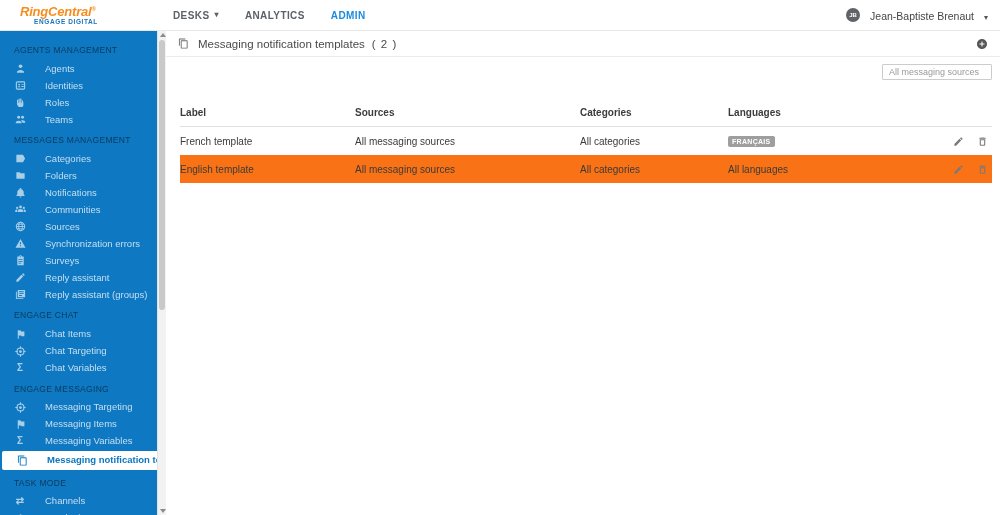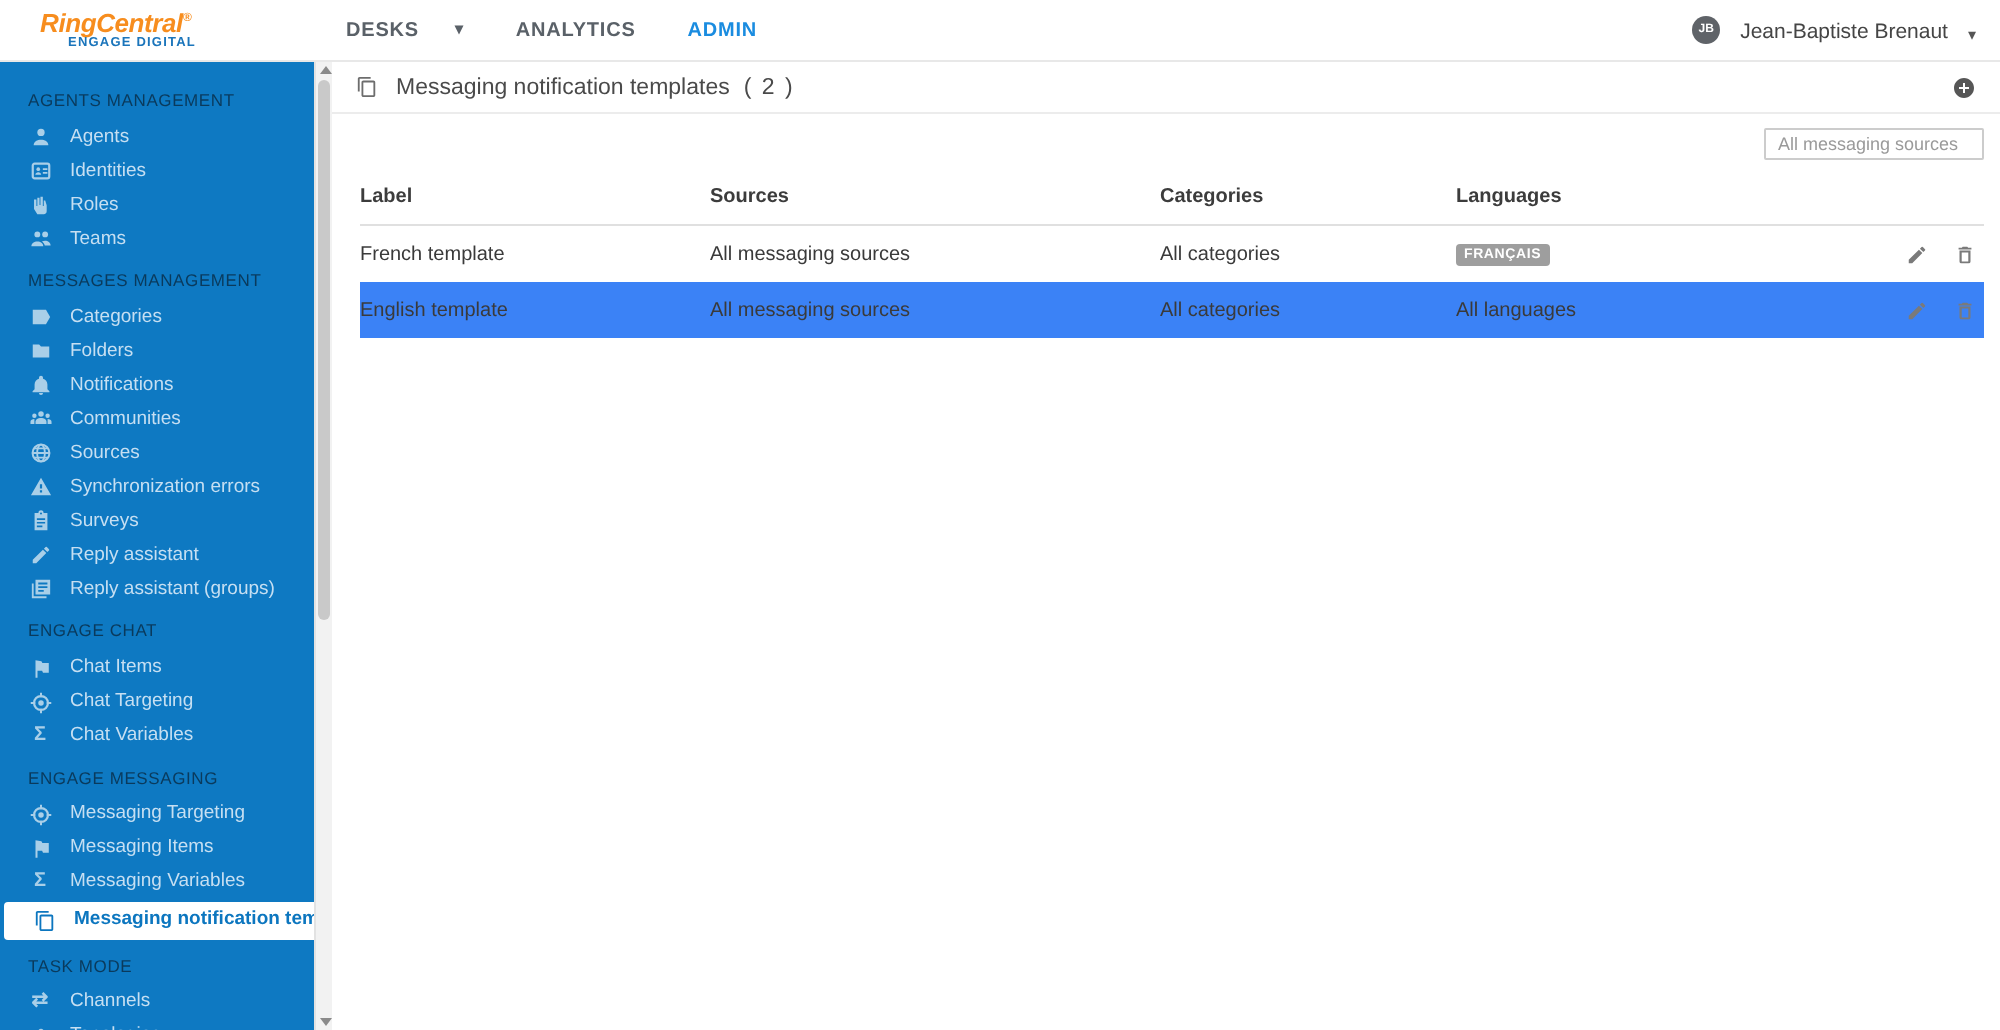--- a/index.html
+++ b/index.html
@@ -5,33 +5,33 @@
   *{box-sizing:border-box;margin:0;padding:0}
   html,body{width:1000px;height:515px;overflow:hidden;background:#fff;
     font-family:"Liberation Sans",sans-serif;-webkit-font-smoothing:antialiased}
   
   .topbar{height:31px;display:flex;align-items:center;border-bottom:1px solid #e8e8e8;background:#fff}
   .logo{width:157px;padding-left:20px;line-height:1}
   .brand{color:#f78d1e;font-weight:bold;font-style:italic;font-size:13px;letter-spacing:-.2px}
   .brand sup{font-size:6px;font-style:normal}
   .logo-sub{color:#1b75bb;font-size:6.5px;font-weight:bold;letter-spacing:.6px;text-align:center;width:92px;margin-top:1px}
   .topnav{display:flex;gap:26px;margin-left:16px;align-items:center}
-  .nav-item{font-size:10px;font-weight:bold;color:#5a6168;letter-spacing:.4px;cursor:pointer;display:flex;gap:18px}
+  .nav-item{font-size:10px;font-weight:bold;color:#5a6168;letter-spacing:.4px;cursor:pointer;display:flex;gap:5px}
   .nav-item.active{color:#1a8ce0}
   .nav-caret{font-size:8px;color:#5a6168}
   .user{margin-left:auto;display:flex;align-items:flex-end;gap:10px;padding-right:12px;cursor:pointer}
   .avatar{width:14px;height:14px;border-radius:50%;background:#5f6368;color:#fff;font-size:6px;font-weight:bold;
     display:flex;align-items:center;justify-content:center}
   .username{font-size:10.5px;color:#454545}
   .user-caret{font-size:8px;color:#555}
   
   .main{display:flex;height:484px}
   .sidebar{width:157px;background:#0e79c2;padding-top:7px;overflow:hidden;flex-shrink:0}
   .section-title{color:#0a3a5c;font-size:8.5px;font-weight:normal;letter-spacing:.3px;padding:7px 14px 5px;line-height:1.2}
-  .side-item{display:flex;align-items:center;gap:9px;padding:2.5px 4px 2.5px 14px;color:#c6dff2;font-size:9.5px;
+  .side-item{display:flex;align-items:center;gap:19px;padding:2.5px 4px 2.5px 14px;color:#c6dff2;font-size:9.5px;
     line-height:10px;cursor:pointer;white-space:nowrap}
   .side-item .icon{width:12px;height:12px;display:flex;align-items:center;justify-content:center;color:#a9cfe8;flex-shrink:0}
   .side-item.selected{background:#fff;color:#0c76bf;font-weight:bold;margin:1px 0 1px 2px;border-radius:2px 0 0 2px;
     padding-top:3.5px;padding-bottom:3.5px}
   .side-item.selected .icon{color:#0c76bf}
   .icon-text{font-size:10px;font-weight:bold;line-height:1}
   
   .sb{width:9px;background:#f2f2f2;position:relative;flex-shrink:0;border-left:1px solid #e2e2e2}
   .sb-up,.sb-down{position:absolute;left:0;width:9px;height:8px;display:flex;align-items:center;justify-content:center;cursor:pointer}
   .sb-up{top:0}.sb-down{bottom:0}
@@ -42,24 +42,24 @@
   .content{flex:1;display:flex;flex-direction:column;min-width:0;background:#fff}
   .content-header{height:26px;display:flex;align-items:center;padding:0 12px;border-bottom:1px solid #ececec;flex-shrink:0}
   .page-icon{color:#6d6d6d;display:flex}
   .page-title{font-size:11.5px;color:#4a4a4a;margin-left:9px}
   .page-count{font-size:11.5px;color:#4a4a4a;margin-left:7px;letter-spacing:1px}
   .add-btn{margin-left:auto;color:#565656;display:flex;cursor:pointer}
   .filter-row{display:flex;justify-content:flex-end;padding:7px 8px 4px 0;flex-shrink:0}
   .filter-input{width:110px;height:16px;border:1px solid #ccc;border-radius:1px;font-size:9px;color:#555;
     padding:1px 6px;font-family:"Liberation Sans",sans-serif;outline:none}
   .filter-input::placeholder{color:#9a9a9a}
-  .table{margin:2px 8px 0 14px}
+  .table{margin:16px 8px 0 14px}
   .thead{display:flex;align-items:center;border-bottom:1px solid #e0e0e0;padding:7px 0 8px;font-size:10px;font-weight:bold;color:#3c3c3c}
   .tr{display:flex;align-items:center;height:28px;font-size:10px;color:#3a3a3a}
-  .tr.odd{background:#3b82f6}
+  .tr.odd{background:#f97316}
   .c0{width:175px;padding-right:6px}
   .c1{width:225px;padding-right:6px}
   .c2{width:148px;padding-right:6px}
   .c3{flex:1;min-width:0}
   .ca{width:52px;display:flex;gap:13px;justify-content:flex-end;align-items:center;color:#7a7a7a;padding-right:4px}
   .ca .action{display:flex;cursor:pointer}
   .badge{display:inline-block;background:#9e9e9e;color:#fff;font-size:7px;font-weight:bold;letter-spacing:.3px;
     padding:2px 4px;border-radius:2px;line-height:1}
 </style>
 </head>

